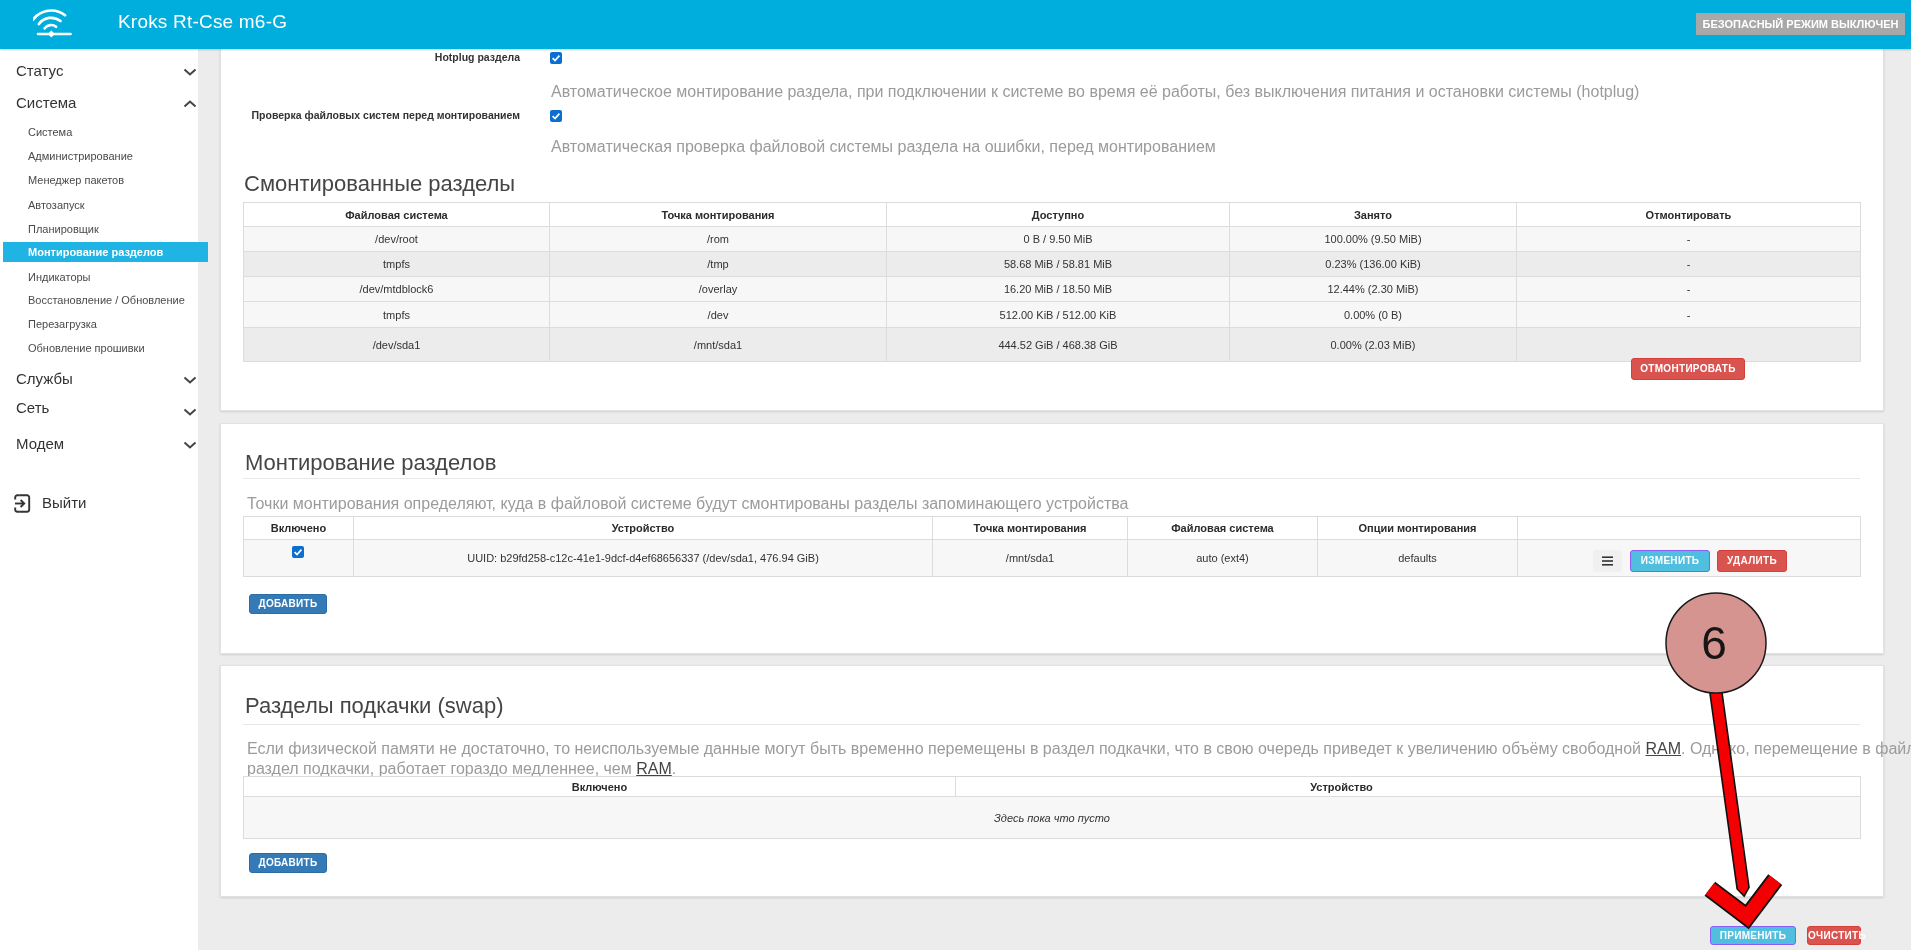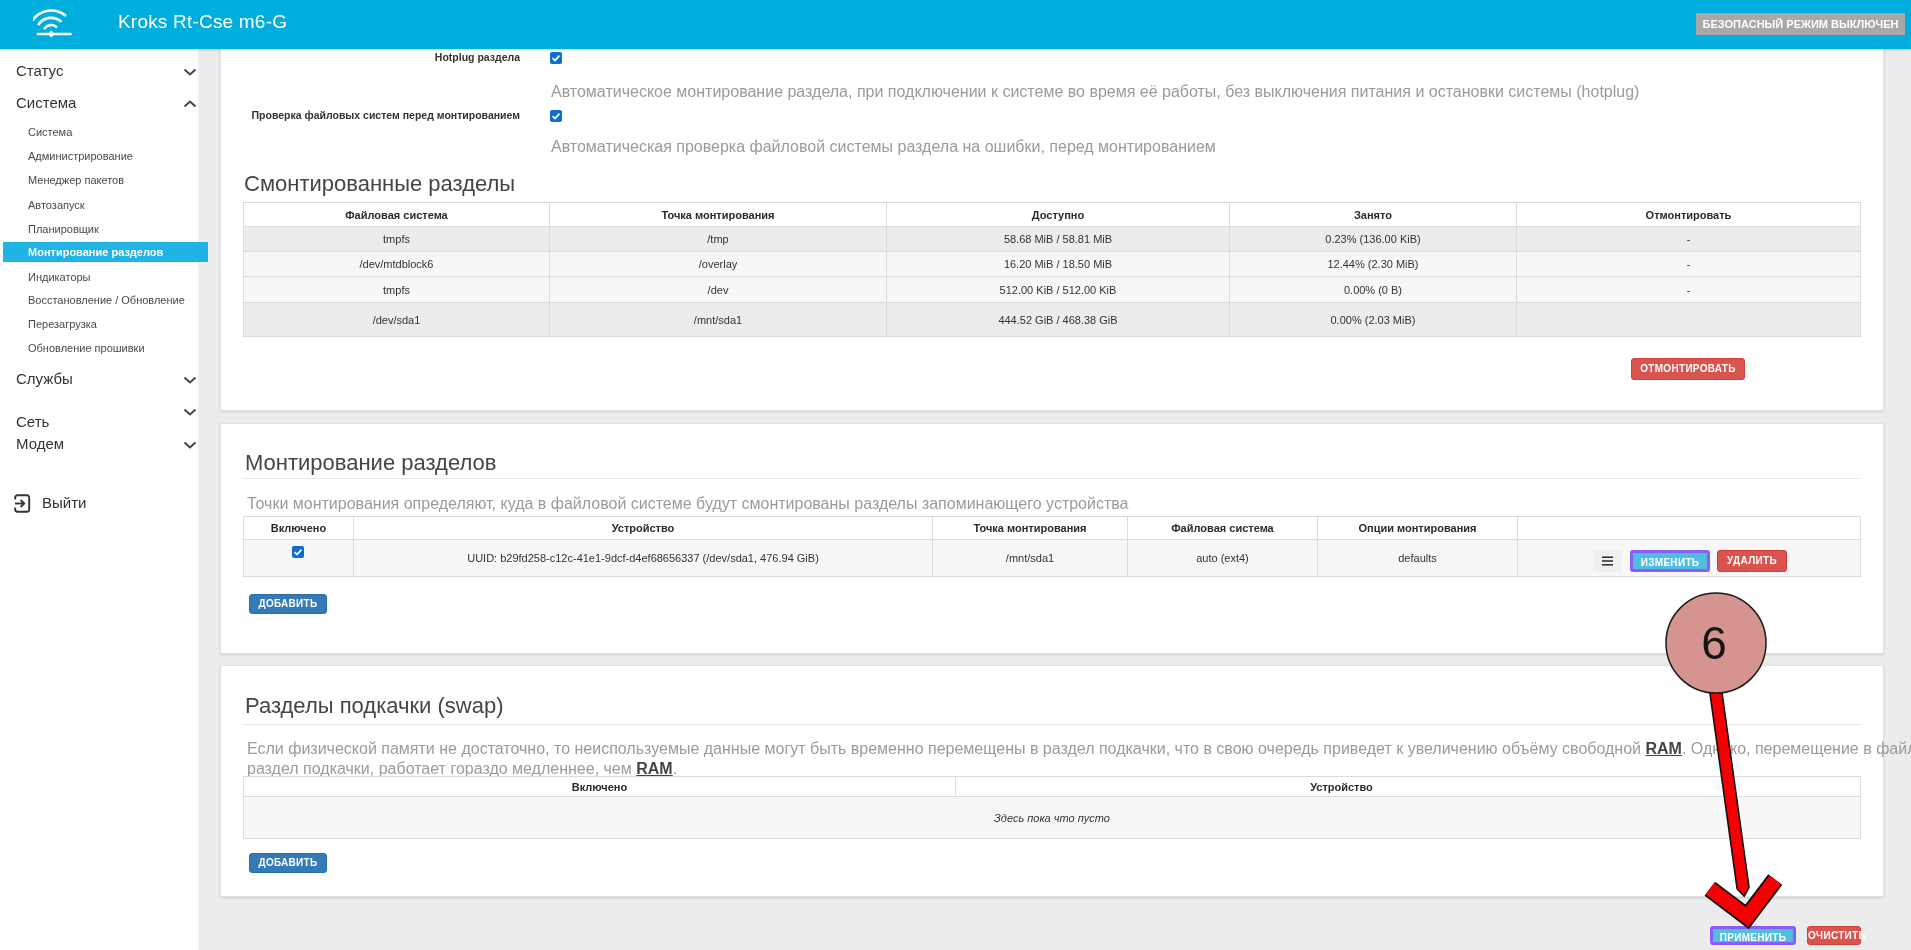--- a/index.html
+++ b/index.html
@@ -36,23 +36,23 @@
   .tbl { position:absolute; left:23px; width:1617px; font-size:11px; color:#333; }
   .tbl th, .tbl td { border:1px solid #dcdcdc; text-align:center; font-size:11px; padding:0; overflow:hidden; white-space:nowrap; }
   .tbl th { background:#fff; font-weight:bold; color:#2b2b2b;margin-top:12px; }
   .tbl tr.odd td { background:#f7f7f7; }
   .tbl tr.even td { background:#ececec; }
 
   .cb { position:absolute; width:12px; height:12px; }
 
   .btn { position:absolute; border-radius:3px; color:#fff; font-size:10px; font-weight:bold; text-align:center; letter-spacing:.3px; }
   .btn-red { background:#d9534f; border:1px solid #d43f3a; }
-  .btn-cyan { background:#50bfdf; border:3px solid #8b5cf6; }
+  .btn-cyan { background:#50bfdf; border:1px solid #8b5cf6; }
   .btn-blue { background:#337ab7; border:1px solid #2e6da4; }
-  .ram { color:#444; font-weight:bold; text-decoration:underline; }
+  .ram { color:#444; font-weight:normal; text-decoration:underline; }
 </style>
 </head>
 <body>
 
 <div id="topbar">
   <svg class="abs" style="left:33px;top:3px" width="42" height="40" viewBox="0 0 42 40">
     <g stroke="#fff" fill="none" stroke-width="2.7" stroke-linecap="round">
       <line x1="5" y1="31" x2="37.5" y2="31"></line>
       <g transform="rotate(-8 18.3 31)">
         <path d="M 12.55 24.44 A 8 8 0 0 1 24.05 24.44"></path>
@@ -83,21 +83,21 @@
   <div id="hl"></div>
   <div class="hltext" style="top:197px">Монтирование разделов</div>
   <div class="sitem" style="top:222px">Индикаторы</div>
   <div class="sitem" style="top:245px">Восстановление / Обновление</div>
   <div class="sitem" style="top:269px">Перезагрузка</div>
   <div class="sitem" style="top:293px">Обновление прошивки</div>
   <div class="mitem" style="top:321px">Службы</div>
   <svg class="chev" style="top:327px" width="14" height="8">
       <path d="M1.5 1.5 L7 6.5 L12.5 1.5" fill="none" stroke="#444" stroke-width="2"></path>
     </svg>
-  <div class="mitem" style="top:364px">Сеть</div>
+  <div class="mitem" style="top:350px">Сеть</div>
   <svg class="chev" style="top:359px" width="14" height="8">
       <path d="M1.5 1.5 L7 6.5 L12.5 1.5" fill="none" stroke="#444" stroke-width="2"></path>
     </svg>
   <div class="mitem" style="top:386px">Модем</div>
   <svg class="chev" style="top:392px" width="14" height="8">
       <path d="M1.5 1.5 L7 6.5 L12.5 1.5" fill="none" stroke="#444" stroke-width="2"></path>
     </svg>
   <svg class="abs" style="left:14px;top:445px" width="17" height="19" viewBox="0 0 17 19">
     <g stroke="#333" stroke-width="1.9" fill="none">
       <path d="M5.2 1.2 H 13 A 2.2 2.2 0 0 1 15.2 3.4 V 15.6 A 2.2 2.2 0 0 1 13 17.8 H 5.2"></path>
@@ -132,20 +132,27 @@
       <col style="width:287px">
       <col style="width:344px">
     </colgroup>
   <tbody>
       <tr style="height:24px">
         <th>Файловая система</th>
         <th>Точка монтирования</th>
         <th>Доступно</th>
         <th>Занято</th>
         <th>Отмонтировать</th>
+      </tr>
+  <tr class="odd" style="height:25px">
+        <td>/dev/root</td>
+        <td>/rom</td>
+        <td>0 B / 9.50 MiB</td>
+        <td>100.00% (9.50 MiB)</td>
+        <td>-</td>
       </tr>
   <tr class="even" style="height:25px">
         <td>tmpfs</td>
         <td>/tmp</td>
         <td>58.68 MiB / 58.81 MiB</td>
         <td>0.23% (136.00 KiB)</td>
         <td>-</td>
       </tr>
   <tr class="odd" style="height:25px">
         <td>/dev/mtdblock6</td>

